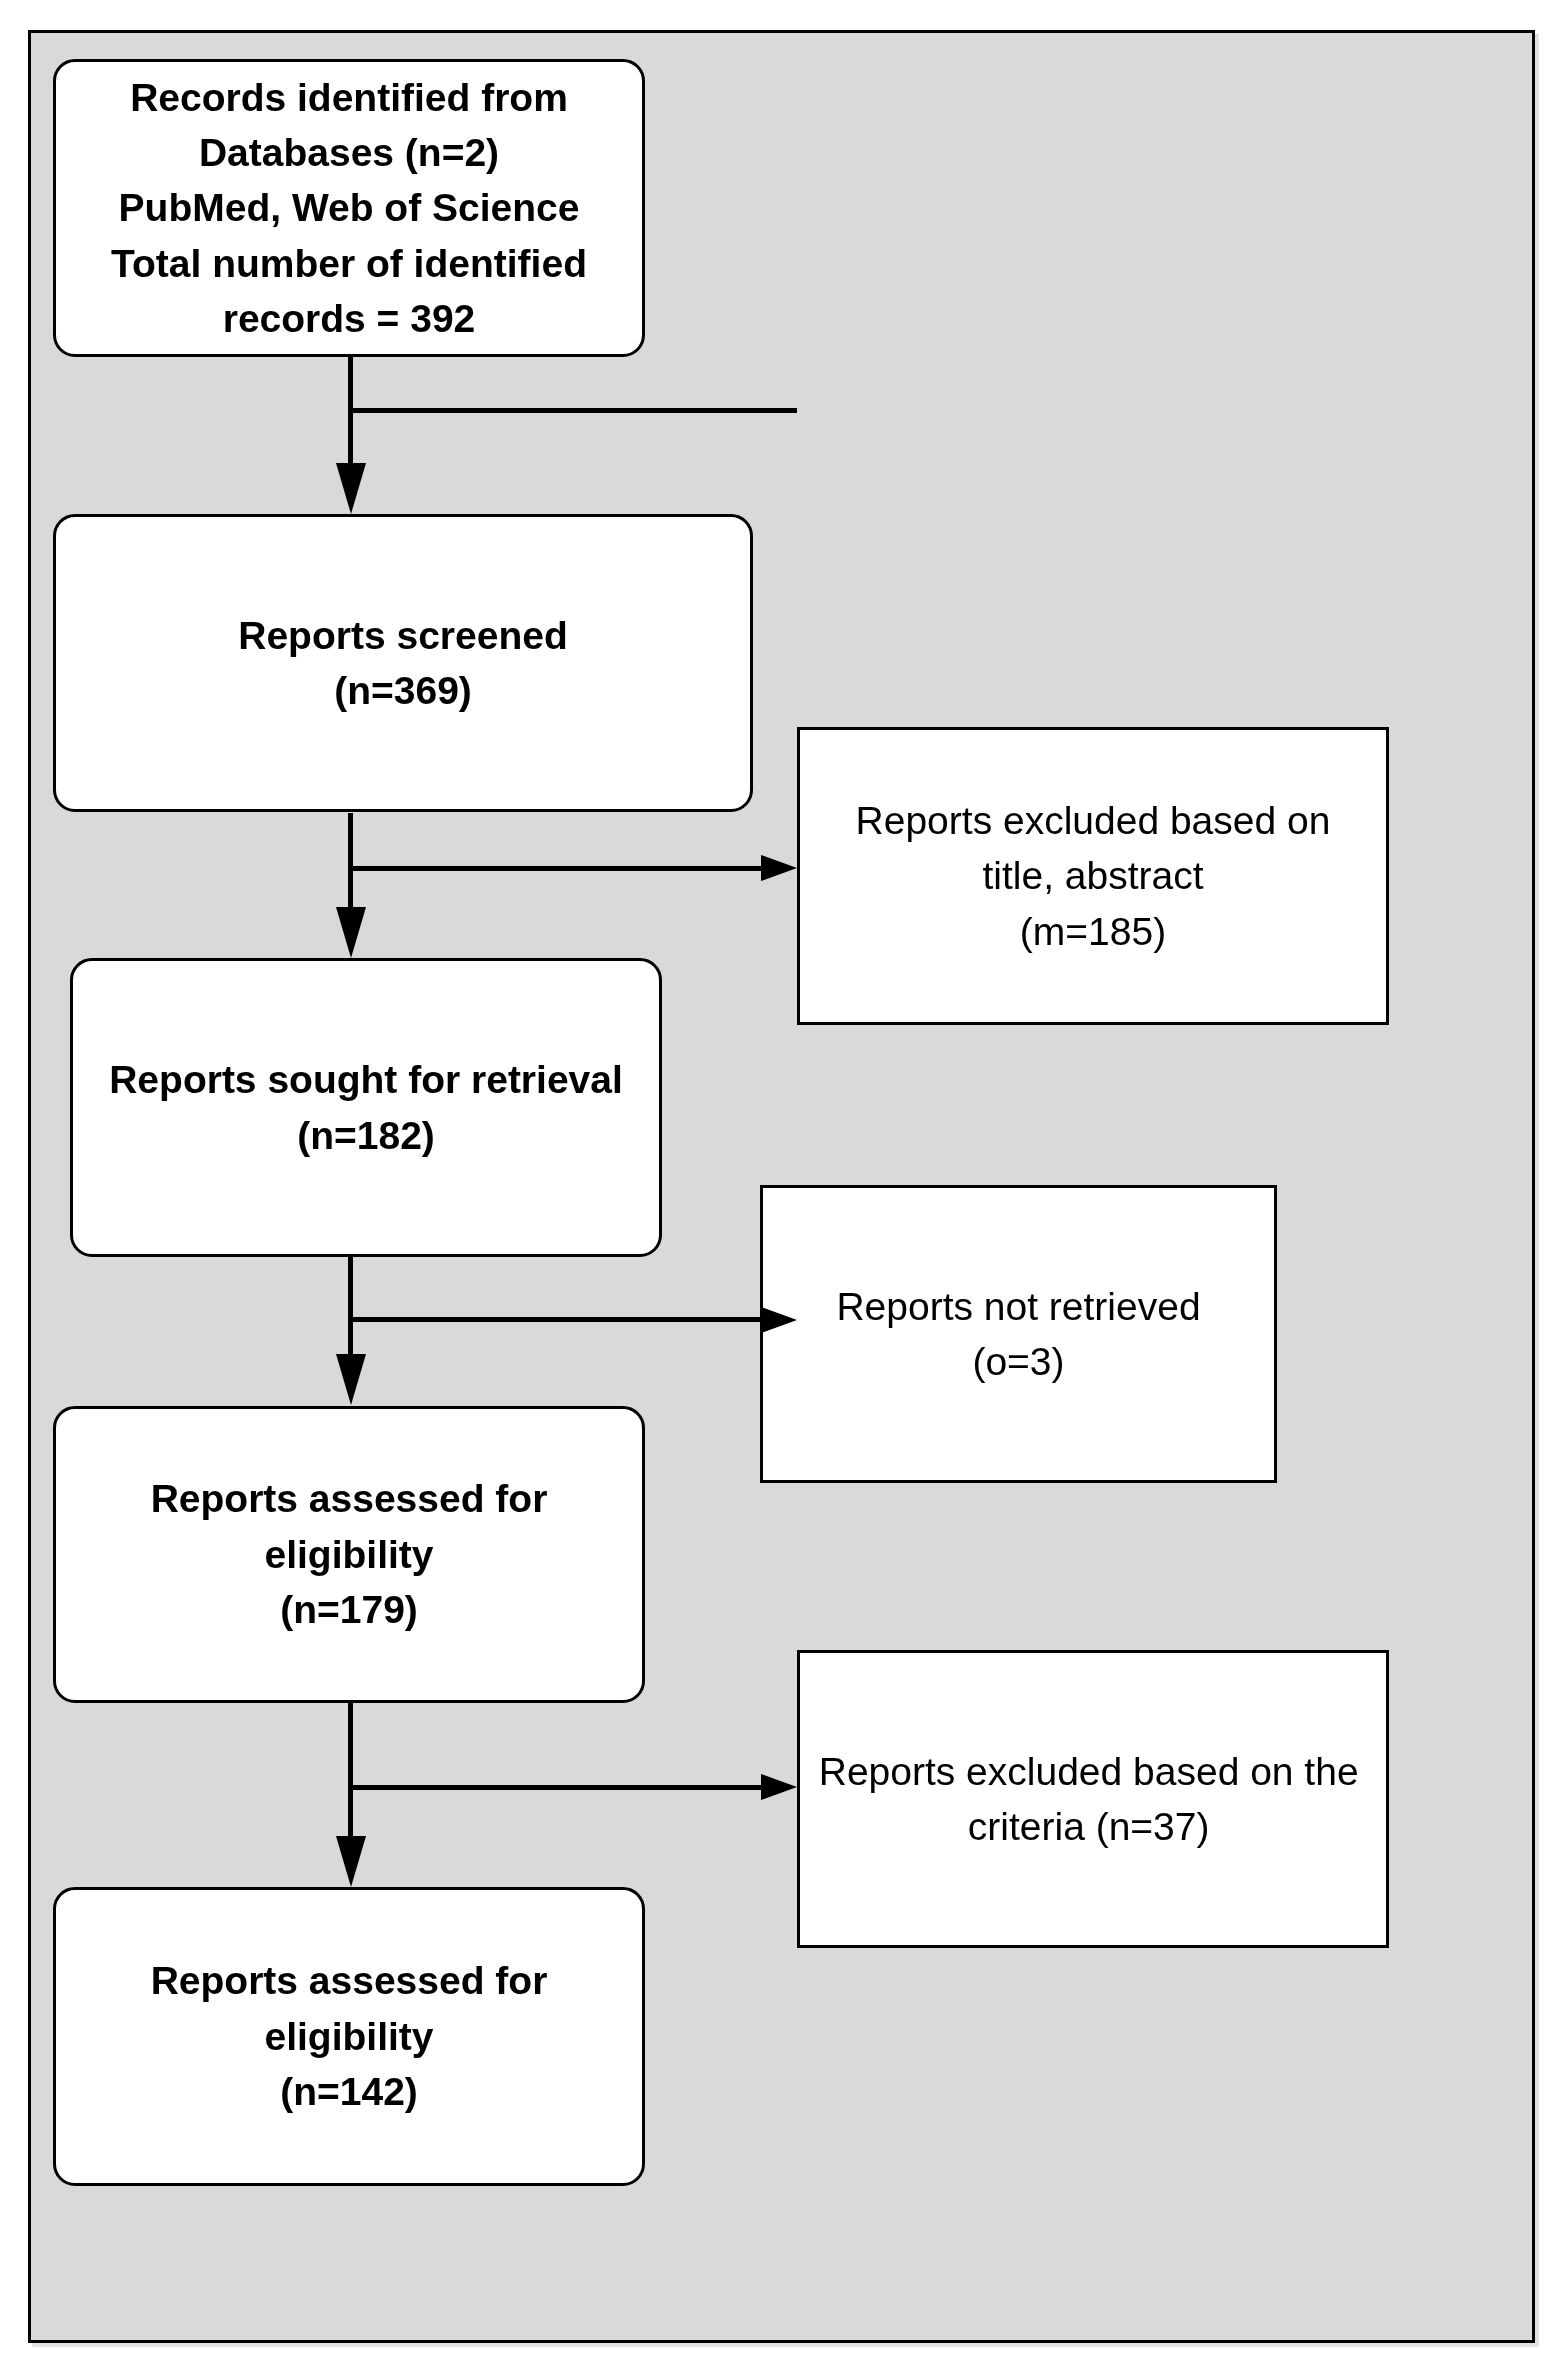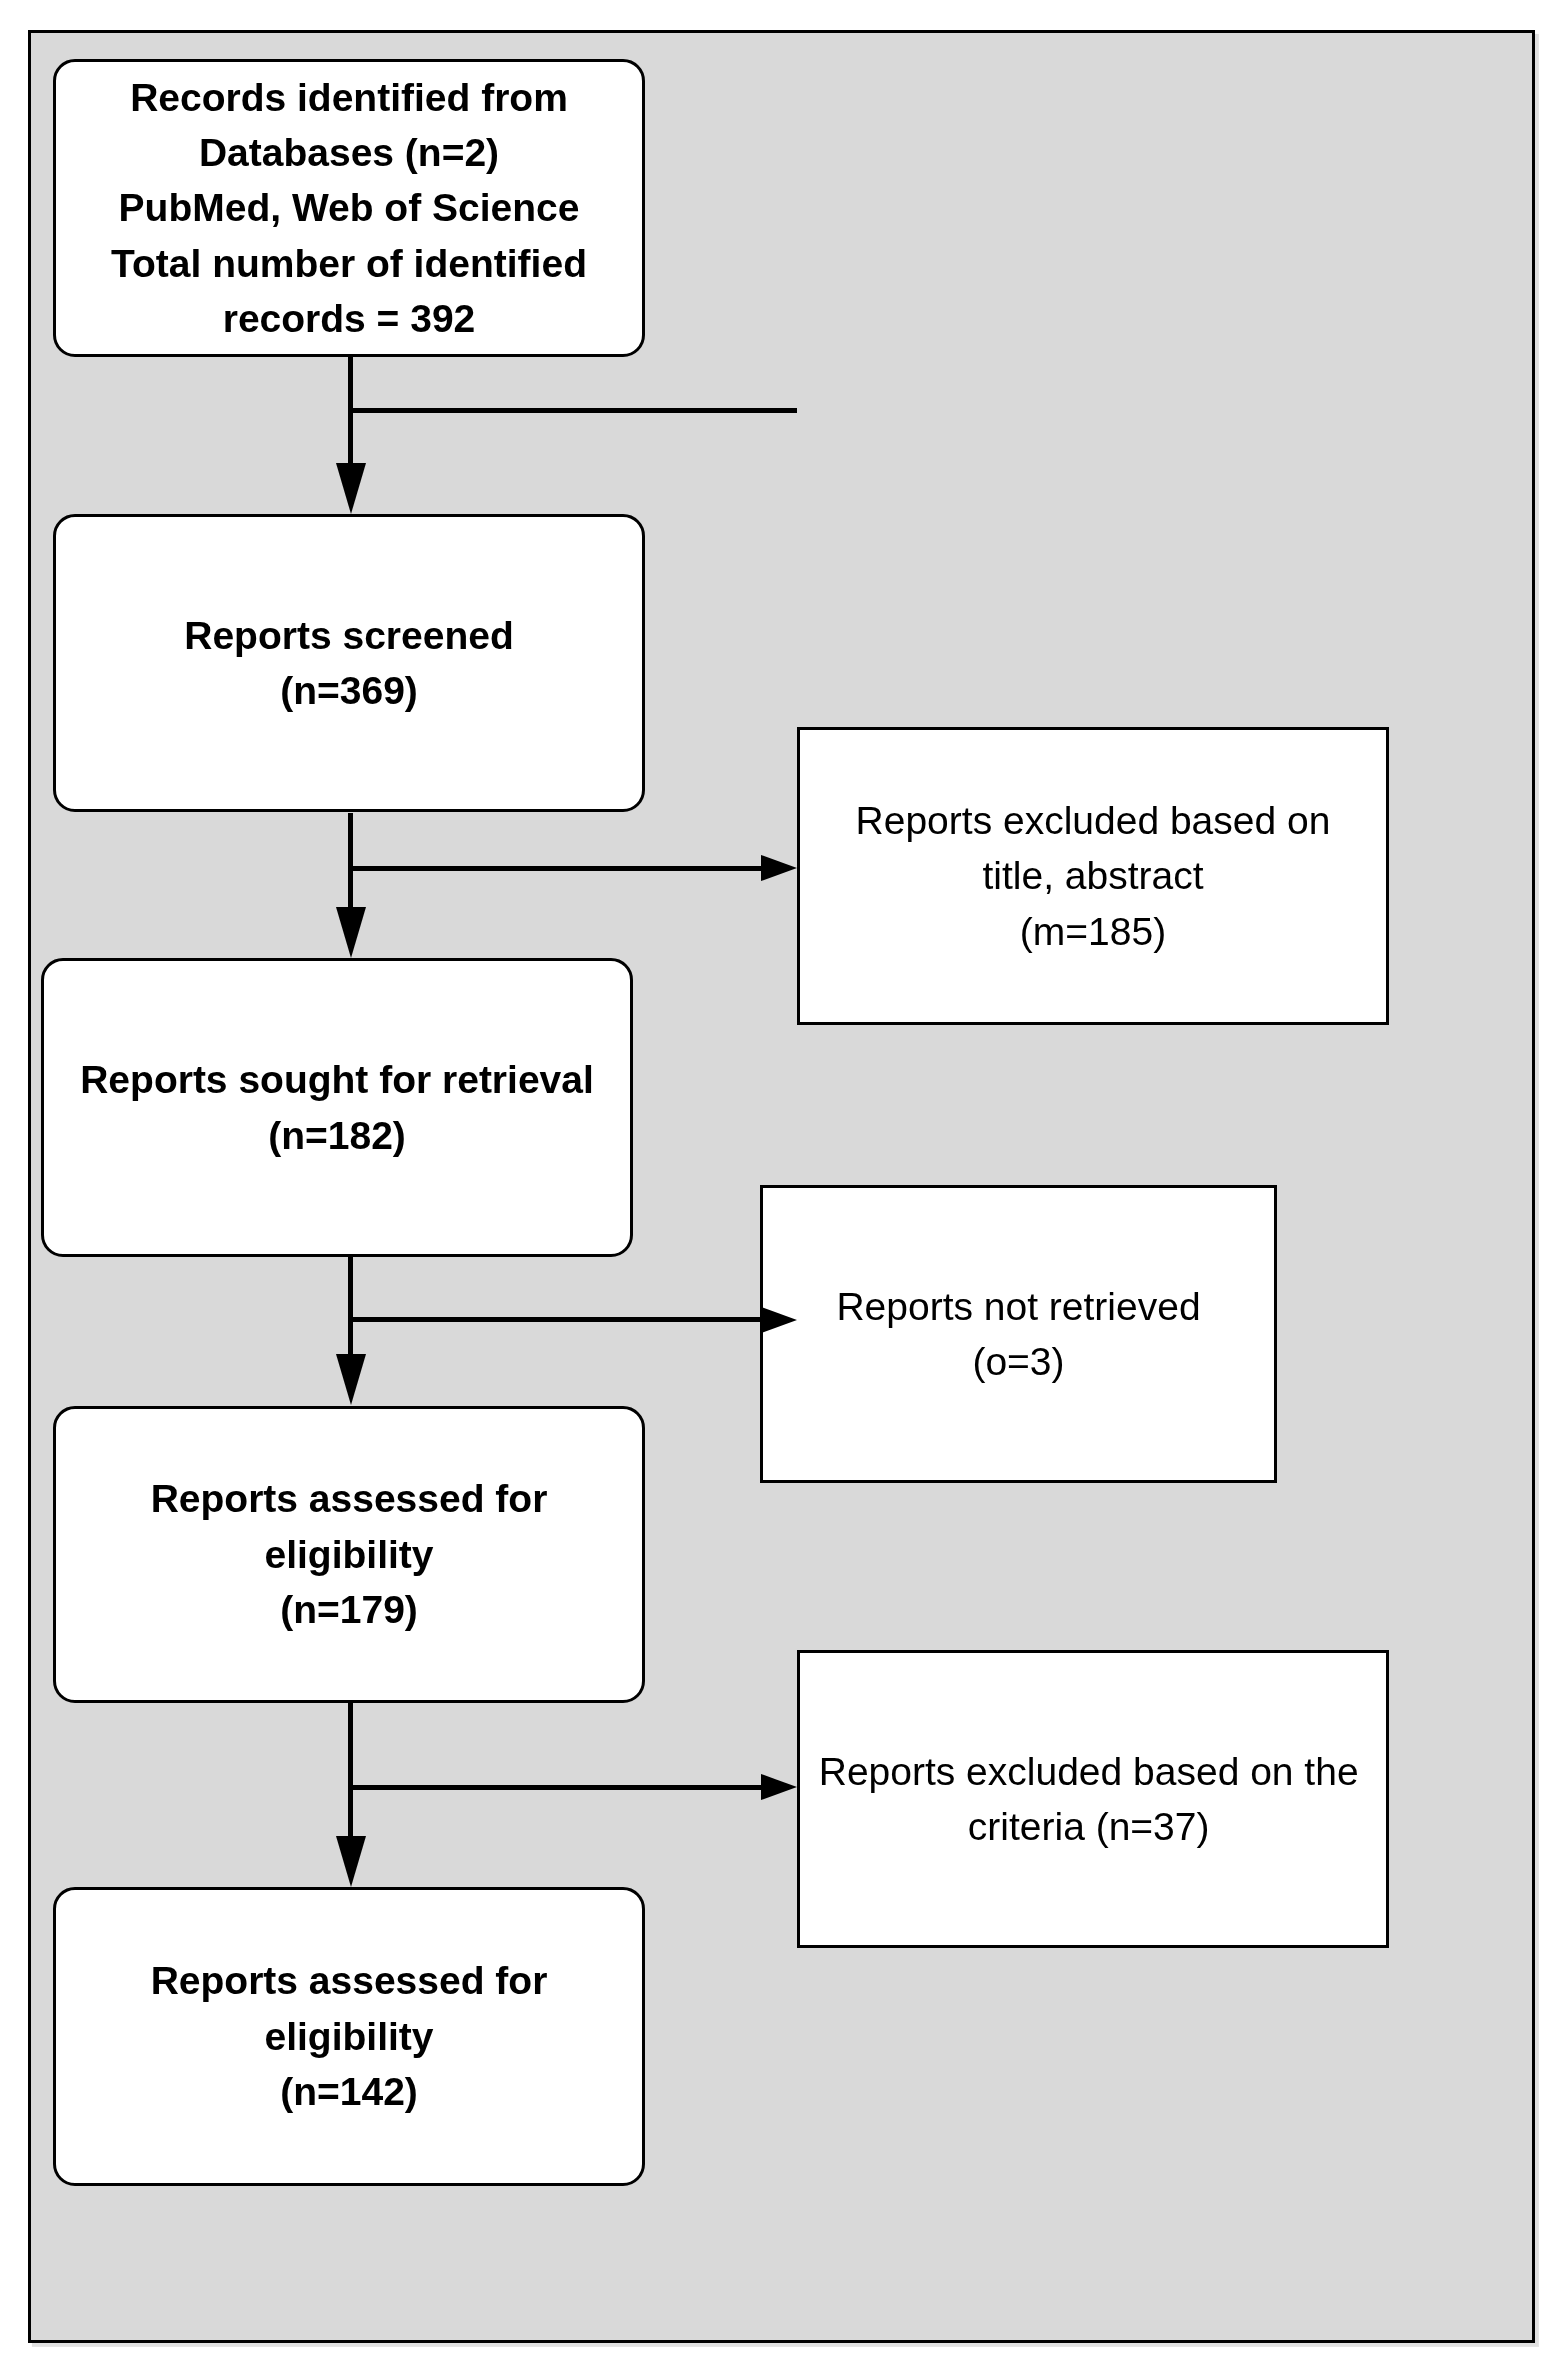--- a/index.html
+++ b/index.html
@@ -19,22 +19,22 @@
     position:absolute;background:#ffffff;border:3.2px solid #000;
     box-sizing:border-box;display:flex;align-items:center;justify-content:center;
     text-align:center;padding:9px 16.7px;
   }
   .box span{white-space:pre-line;display:block;width:100%;}
   .left-box{font-weight:700;font-size:39px;line-height:1.42;border-radius:22px;}
   .right-box{font-weight:400;font-size:39px;line-height:1.42;}
 
   
   #box-identified{left:53px;top:59px;width:592px;height:298px;}
-  #box-screened{left:53px;top:514px;width:592px;height:298px;}
-  #box-sought{left:41px;top:958px;width:592px;height:299px;}
+  #box-screened{left:53px;top:514px;width:700px;height:298px;}
+  #box-sought{left:70px;top:958px;width:592px;height:299px;}
   #box-assessed{left:53px;top:1406px;width:592px;height:297px;}
   #box-included{left:53px;top:1887px;width:592px;height:299px;}
 
   
   #box-removed{left:797px;top:262px;width:592px;height:298px;}
   #box-excluded-title{left:797px;top:727px;width:592px;height:298px;align-items:center;}
   #box-not-retrieved{left:760px;top:1185px;width:517px;height:298px;}
   #box-excluded-criteria{left:797px;top:1650px;width:592px;height:298px;padding-left:8px;}
 
   

